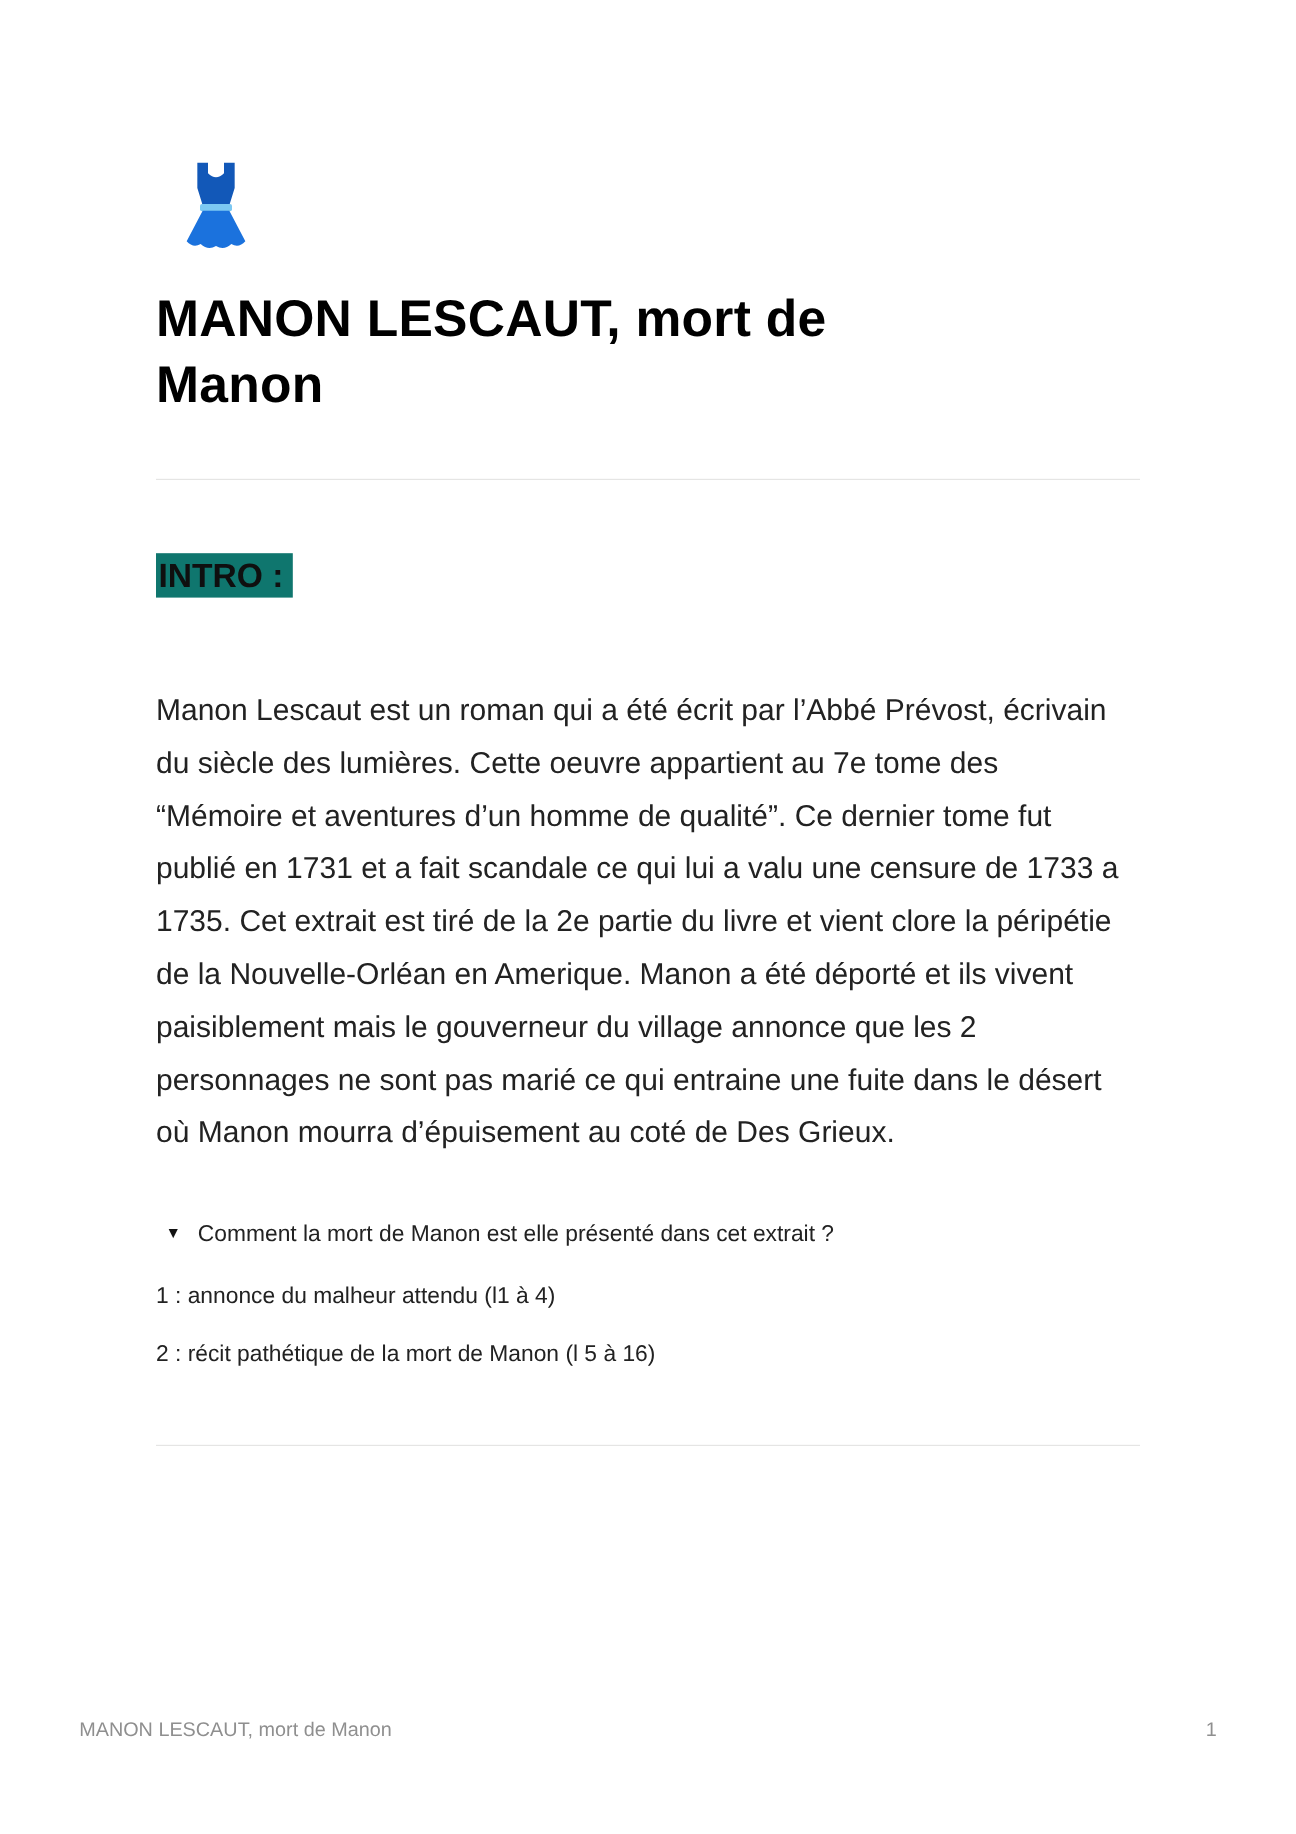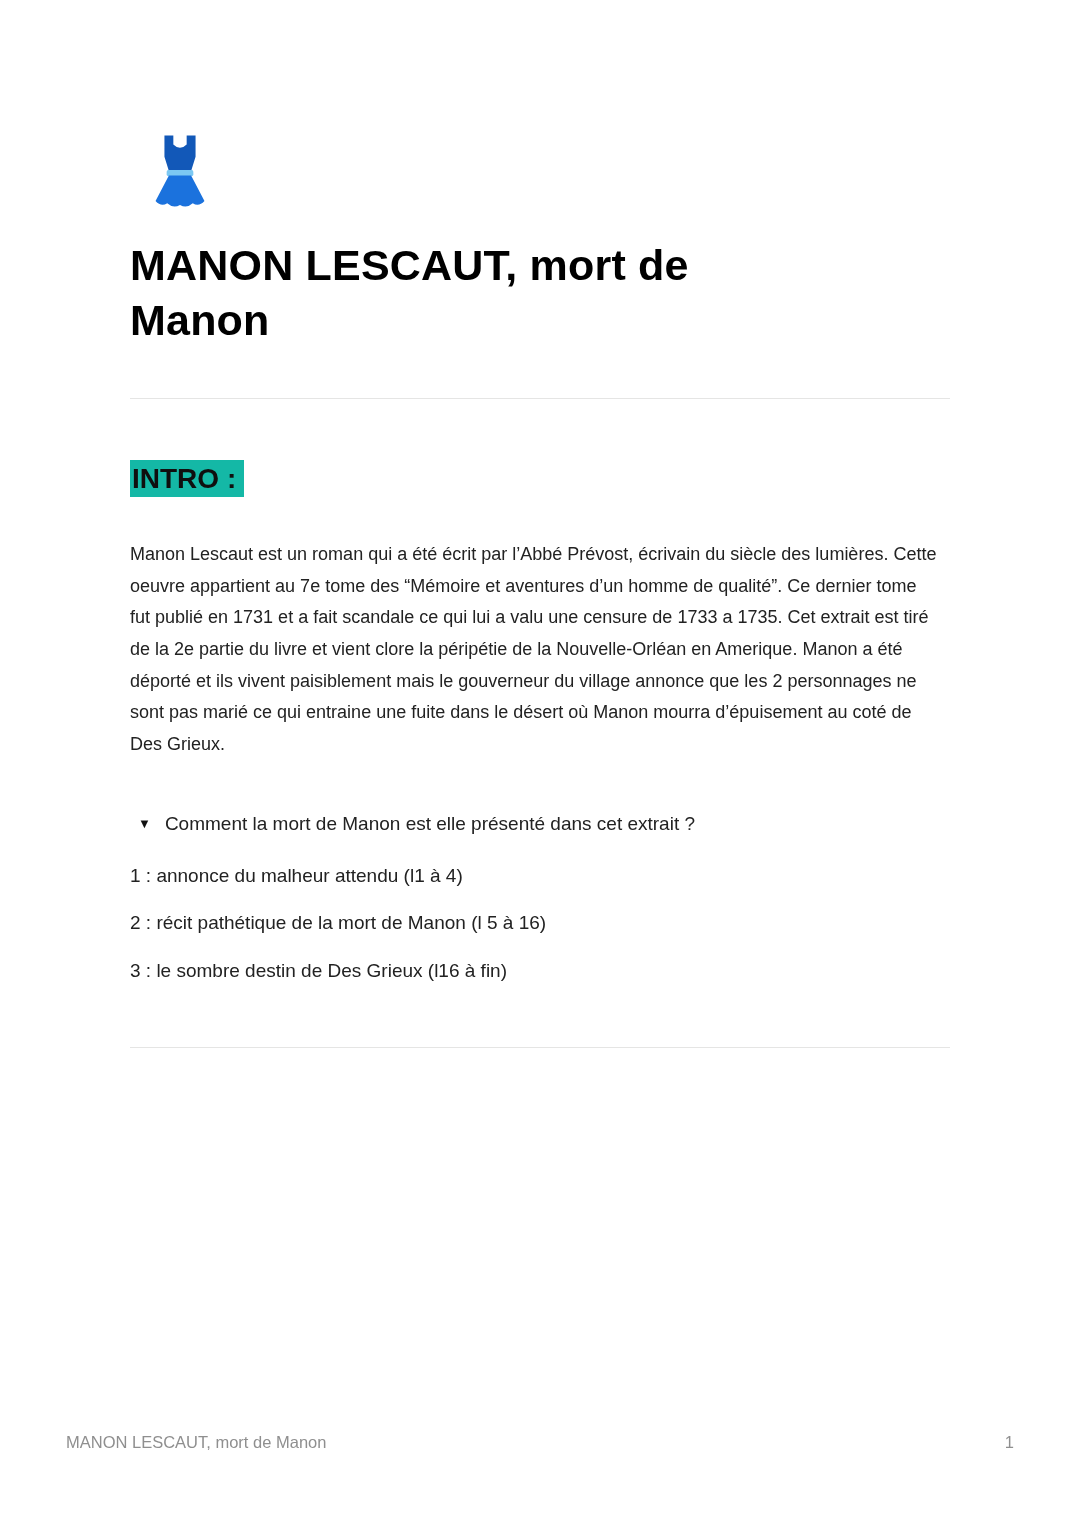--- a/index.html
+++ b/index.html
@@ -40,27 +40,27 @@
     border-top: 1px solid #e5e5e4;
     margin-top: 50px;
   }
   .section-heading {
     margin-top: 64px;
     font-size: 28px;
     font-weight: 700;
     color: #0f0f0f;
   }
   .section-heading .hl {
-    background: #14b8a6;
+    background: #0f766e;
     padding: 3px 8px 3px 2px;
   }
   .body-paragraph {
-    margin-top: 44px;
+    margin-top: 74px;
     max-width: 810px;
-    font-size: 18px;
+    font-size: 25px;
     line-height: 1.76;
     color: #222222;
   }
   .toggle-row {
     margin-top: 52px;
     display: flex;
     align-items: baseline;
     gap: 14px;
     padding-left: 8px;
     font-size: 19px;
@@ -119,21 +119,20 @@
 
   <div class="toggle-row">
     <span class="toggle-arrow">▼</span>
     <span>Comment la mort de Manon est elle présenté dans cet extrait ?</span>
   </div>
 
 
   <div class="mvt-list">
     <p class="mvt-item">1 : annonce du malheur attendu (l1 à 4)</p>
     <p class="mvt-item">2 : récit pathétique de la mort de Manon (l 5 à 16)</p>
-    <p class="mvt-item">3 : le sombre destin de Des Grieux (l16 à fin)</p>
   </div>
 
   <hr class="divider bottom-divider">
 
 </div>
 
 <div class="footer">
   <span>MANON LESCAUT, mort de Manon</span>
   <span>1</span>
 </div>

